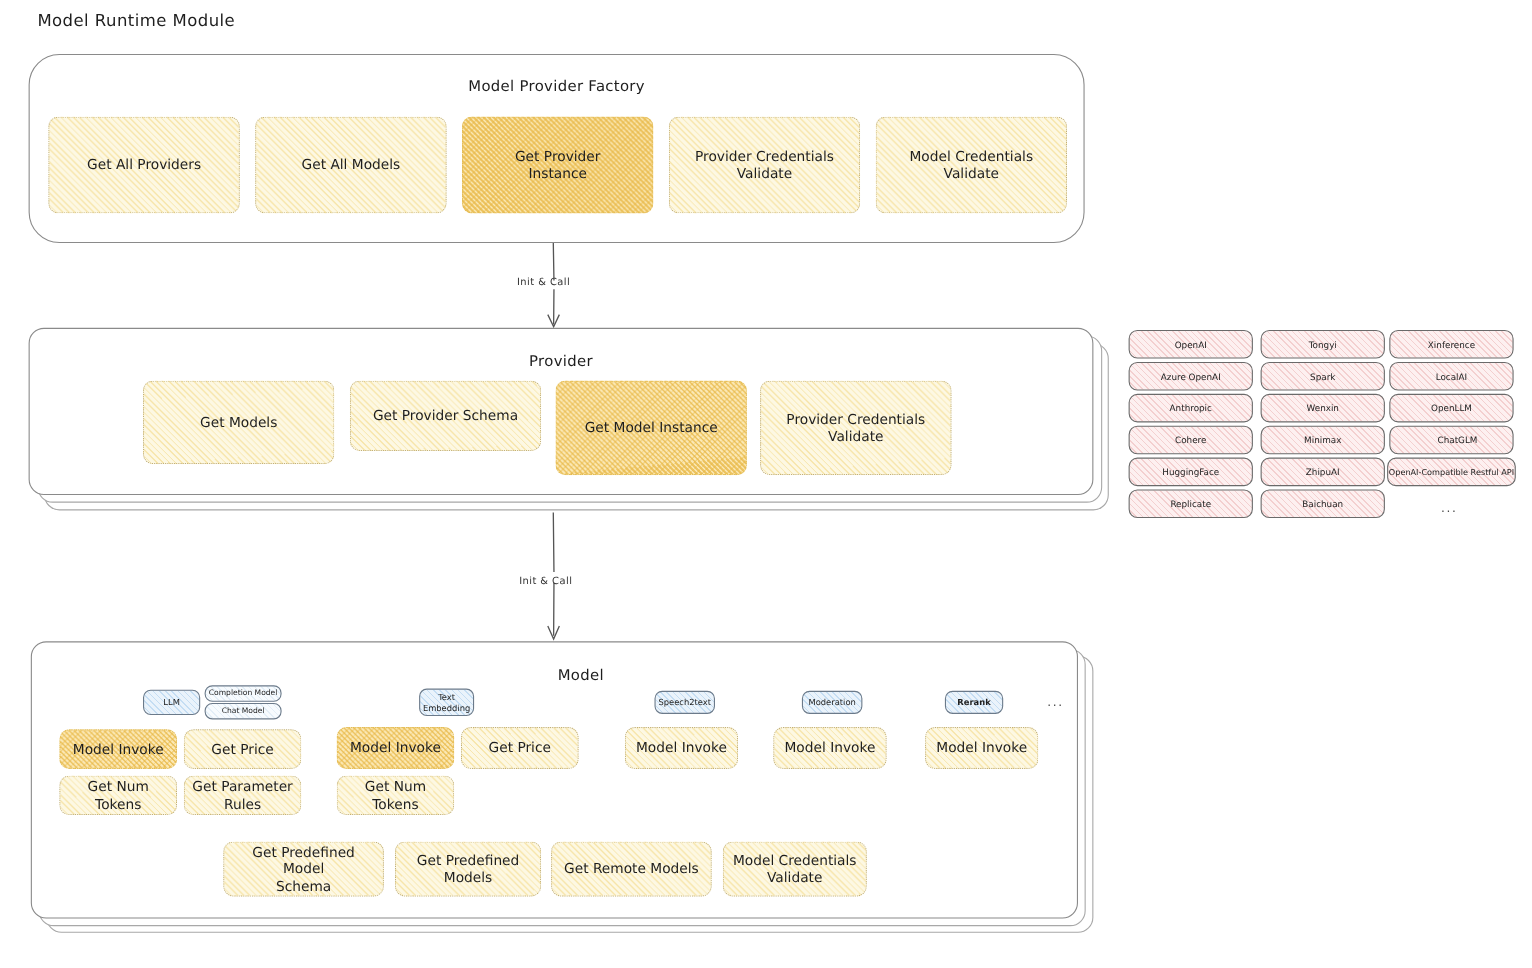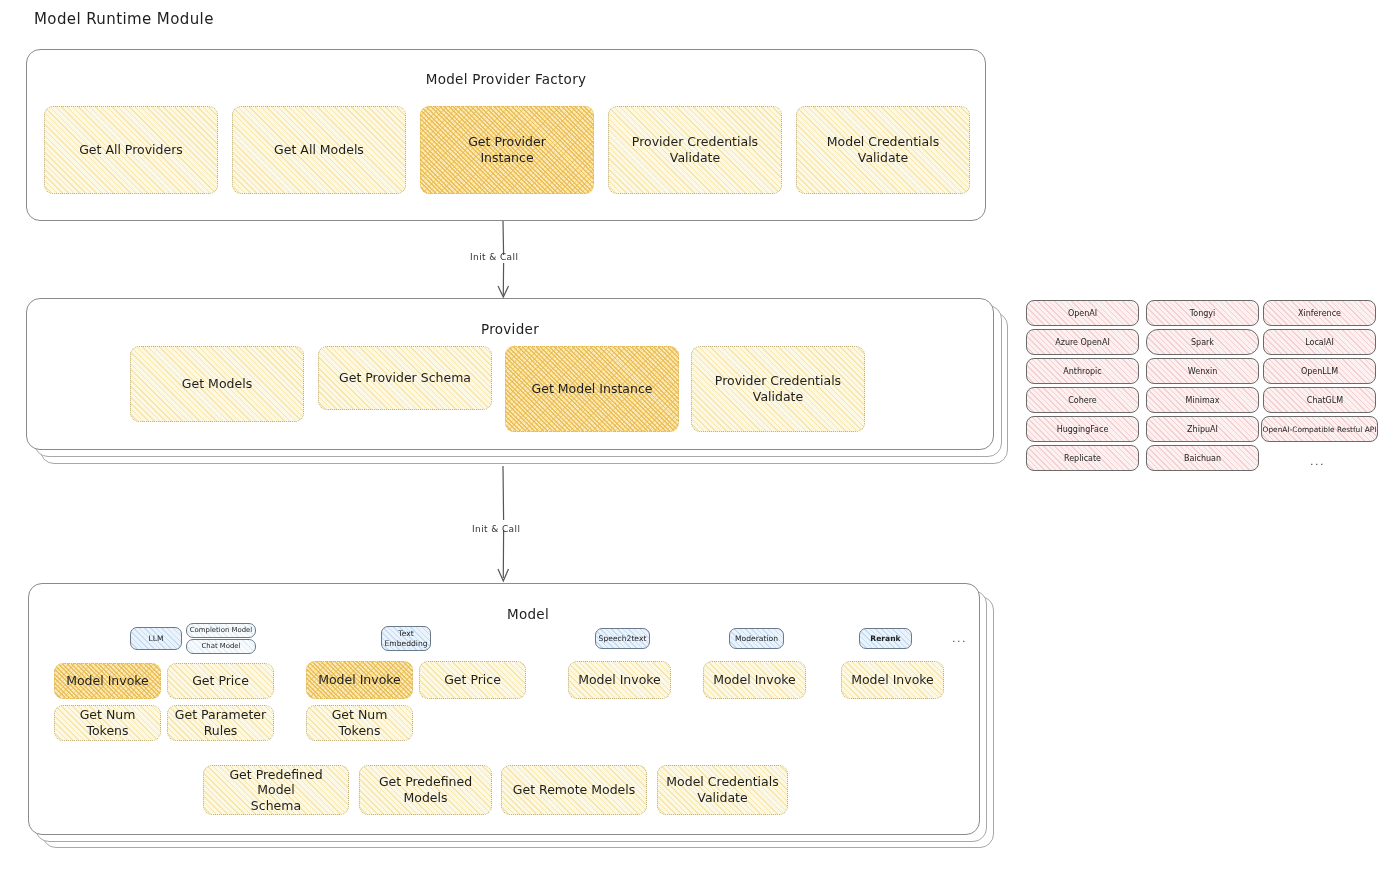--- a/index.html
+++ b/index.html
@@ -137,21 +137,21 @@
   }
   svg{overflow:visible;}
 </style>
 </head>
 <body>
 
 <div class="canvas">
 
   <div class="page-title">Model Runtime Module</div>
 
-  <div class="panel" style="left:26px;top:49px;width:960px;height:172px;">
+  <div class="panel" style="left:26px;top:49px;width:960px;height:172px;border-radius:28px;">
     <div class="panel-heading" style="top:21px;">Model Provider Factory</div>
   </div>
 
   <div class="mbox" style="left:44px;top:106px;width:174px;height:88px;">
     <span>Get All Providers</span>
   </div>
   <div class="mbox" style="left:232px;top:106px;width:174px;height:88px;">
     <span>Get All Models</span>
   </div>
   <div class="mbox hl" style="left:420px;top:106px;width:174px;height:88px;">
@@ -205,21 +205,21 @@
   <div class="chip" style="left:1026px;top:416px;width:113px;height:26px;">
     <span>HuggingFace</span>
     </div>
   <div class="chip" style="left:1026px;top:445px;width:113px;height:26px;">
     <span>Replicate</span>
     </div>
 
   <div class="chip" style="left:1146px;top:300px;width:113px;height:26px;">
     <span>Tongyi</span>
     </div>
-  <div class="chip" style="left:1146px;top:329px;width:113px;height:26px;border-radius:12px;">
+  <div class="chip" style="left:1146px;top:329px;width:113px;height:26px;">
     <span>Spark</span>
     </div>
   <div class="chip" style="left:1146px;top:358px;width:113px;height:26px;">
     <span>Wenxin</span>
     </div>
   <div class="chip" style="left:1146px;top:387px;width:113px;height:26px;">
     <span>Minimax</span>
     </div>
   <div class="chip" style="left:1146px;top:416px;width:113px;height:26px;">
     <span>ZhipuAI</span>

